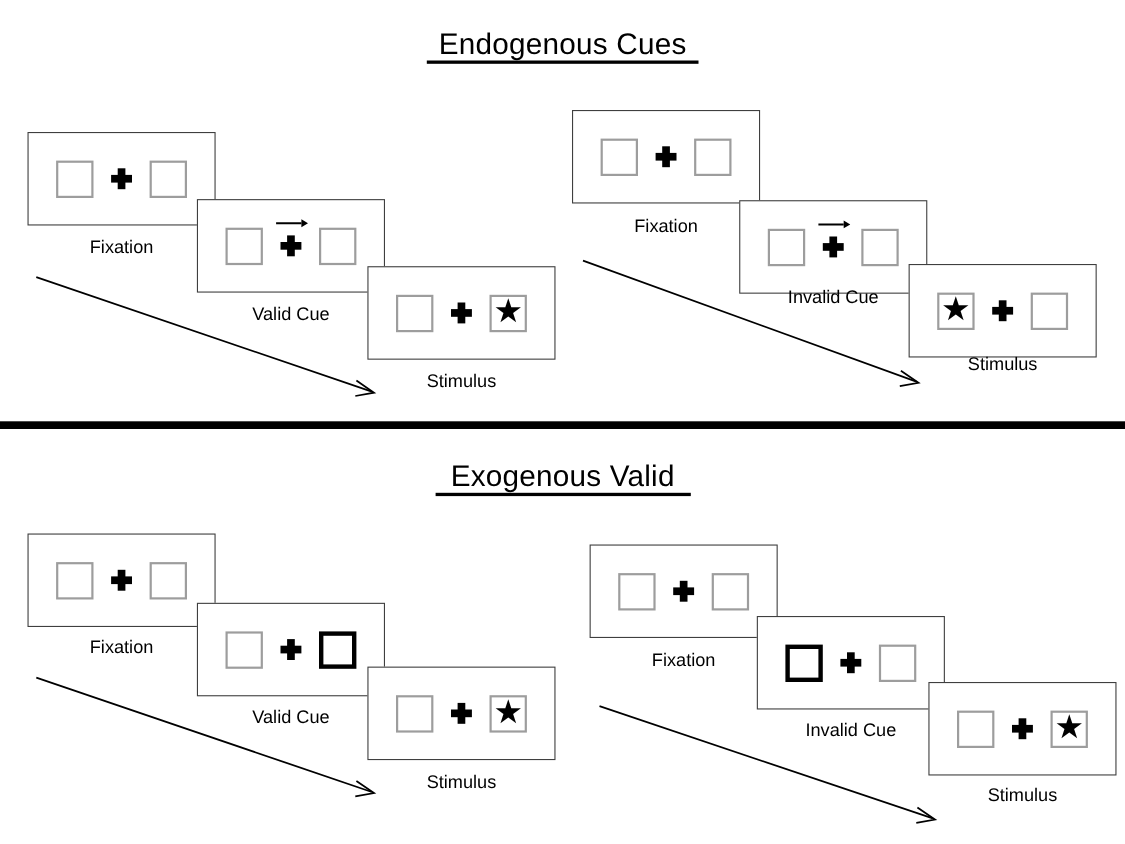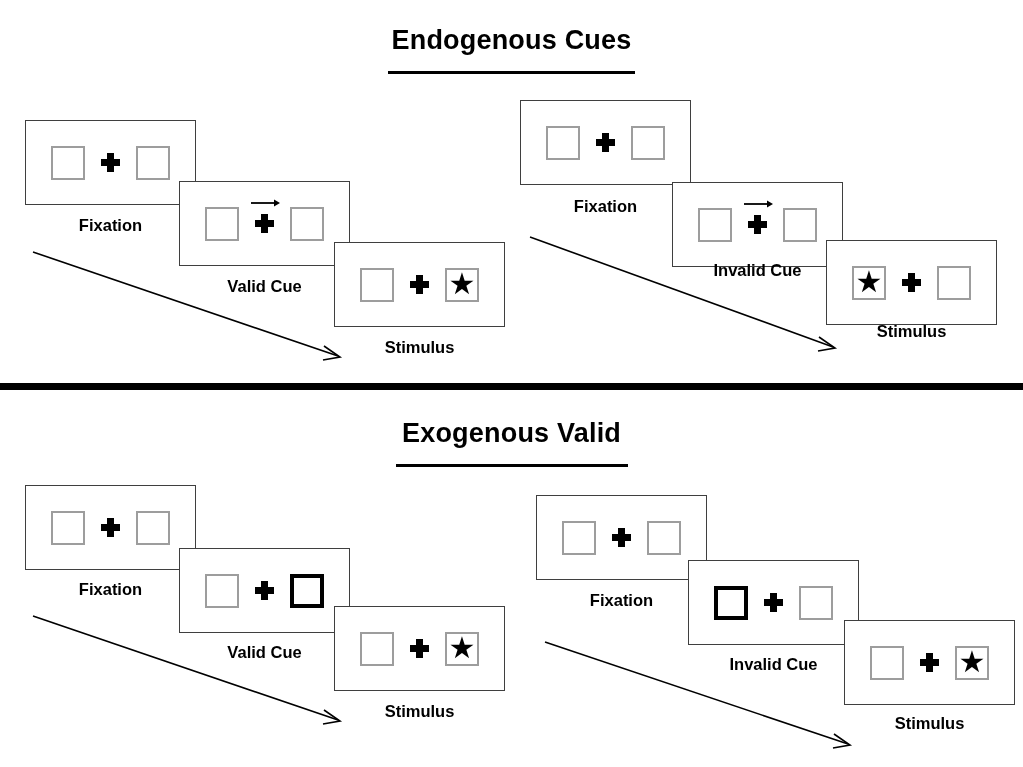--- a/index.html
+++ b/index.html
@@ -14,26 +14,26 @@
     position: relative;
     overflow: hidden;
     font-family: "Liberation Sans", sans-serif;
     color: #000000;
   }
 
   
   .section-title {
     position: absolute;
     font-size: 27px;
-    font-weight: bold;
+    font-weight: normal;
     letter-spacing: 0.2px;
     white-space: nowrap;
     text-align: center;
     border-bottom: 3px solid #000;
-    padding-bottom: 17px;
+    padding-bottom: 1px;
     line-height: 1.05;
   }
   #title-endogenous { left: 0; right: 0; top: 26px; margin: 0 auto; width: 247px; }
   #title-exogenous  { left: 0; right: 0; top: 419px; margin: 0 auto; width: 232px; }
 
   
   .divider {
     position: absolute;
     left: 0;
     width: 1023px;
@@ -108,21 +108,21 @@
     width: 30px;
     height: 10px;
     pointer-events: none;
   }
   .cue-arrow svg { display: block; }
 
   
   .caption {
     position: absolute;
     font-size: 16.5px;
-    font-weight: bold;
+    font-weight: normal;
     white-space: nowrap;
     text-align: center;
     line-height: 1.1;
   }
 
   
   .time-arrow {
     position: absolute;
     pointer-events: none;
   }

